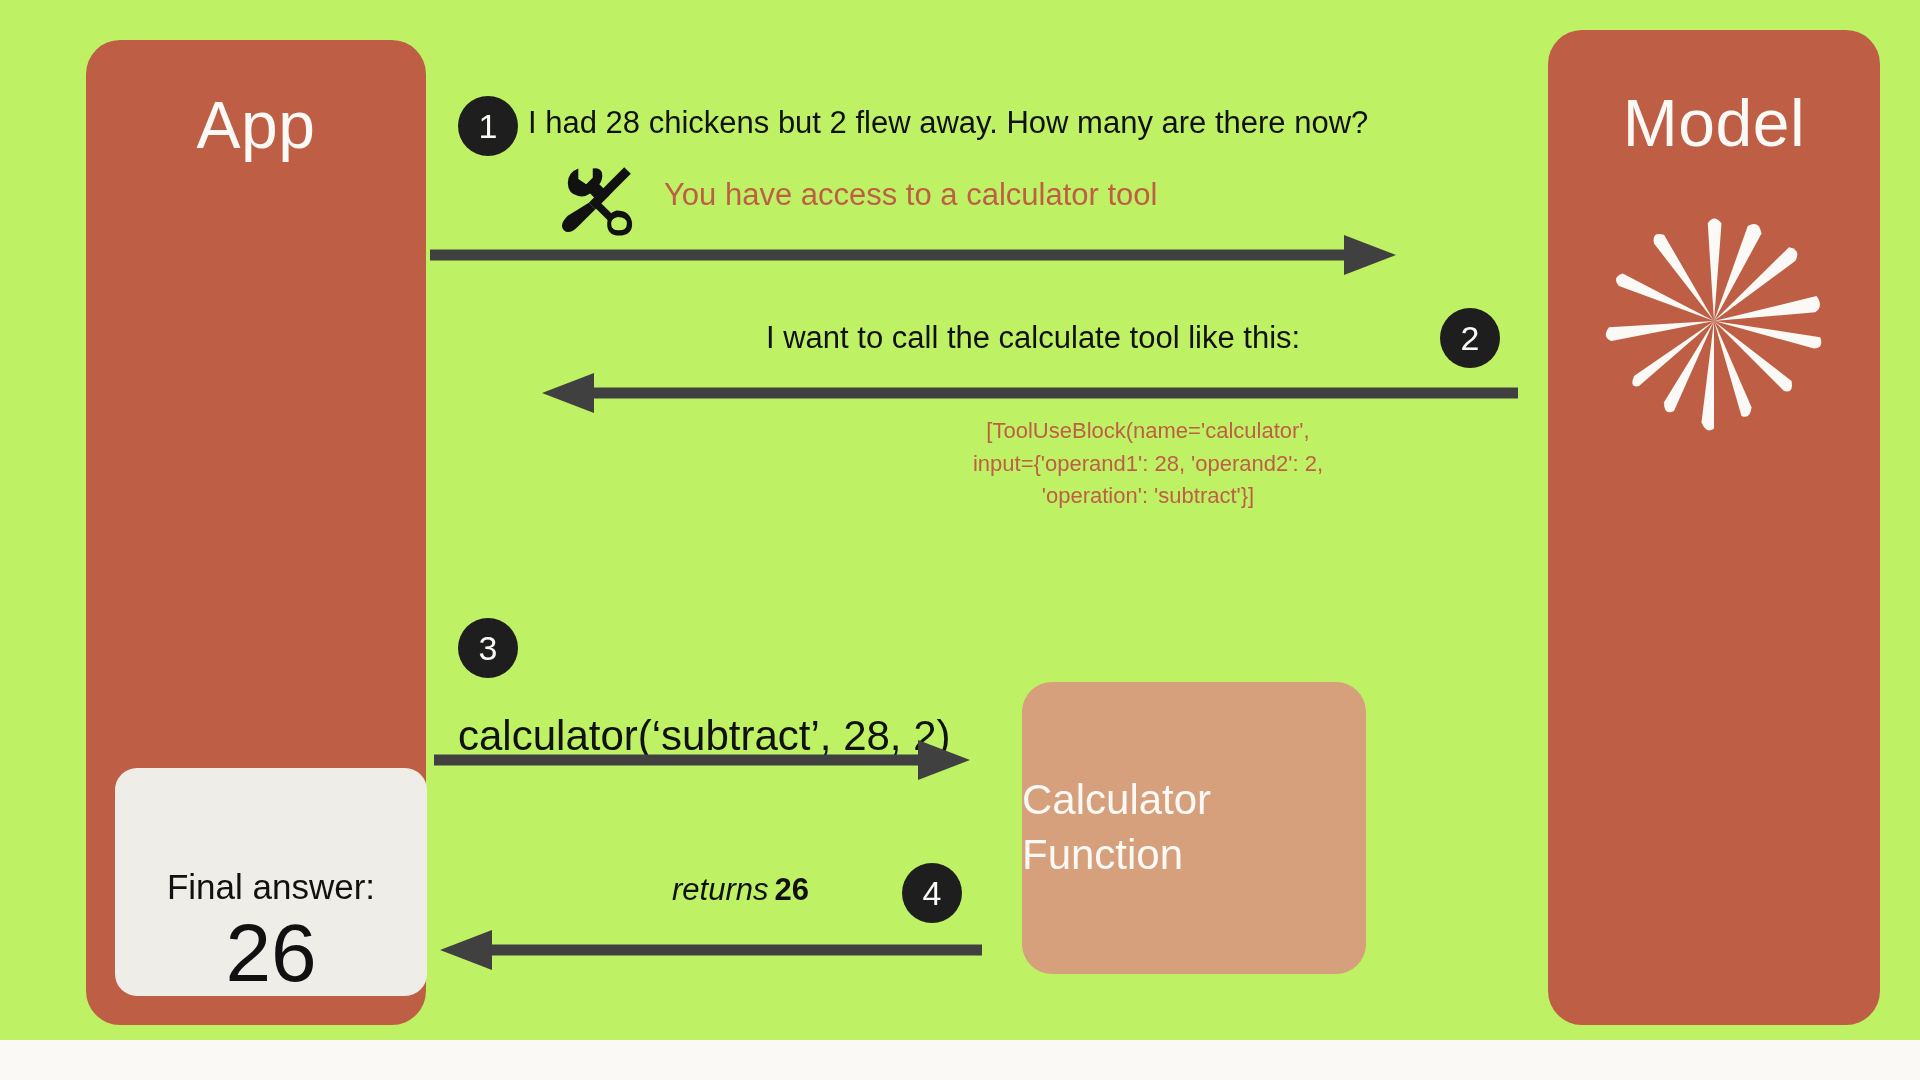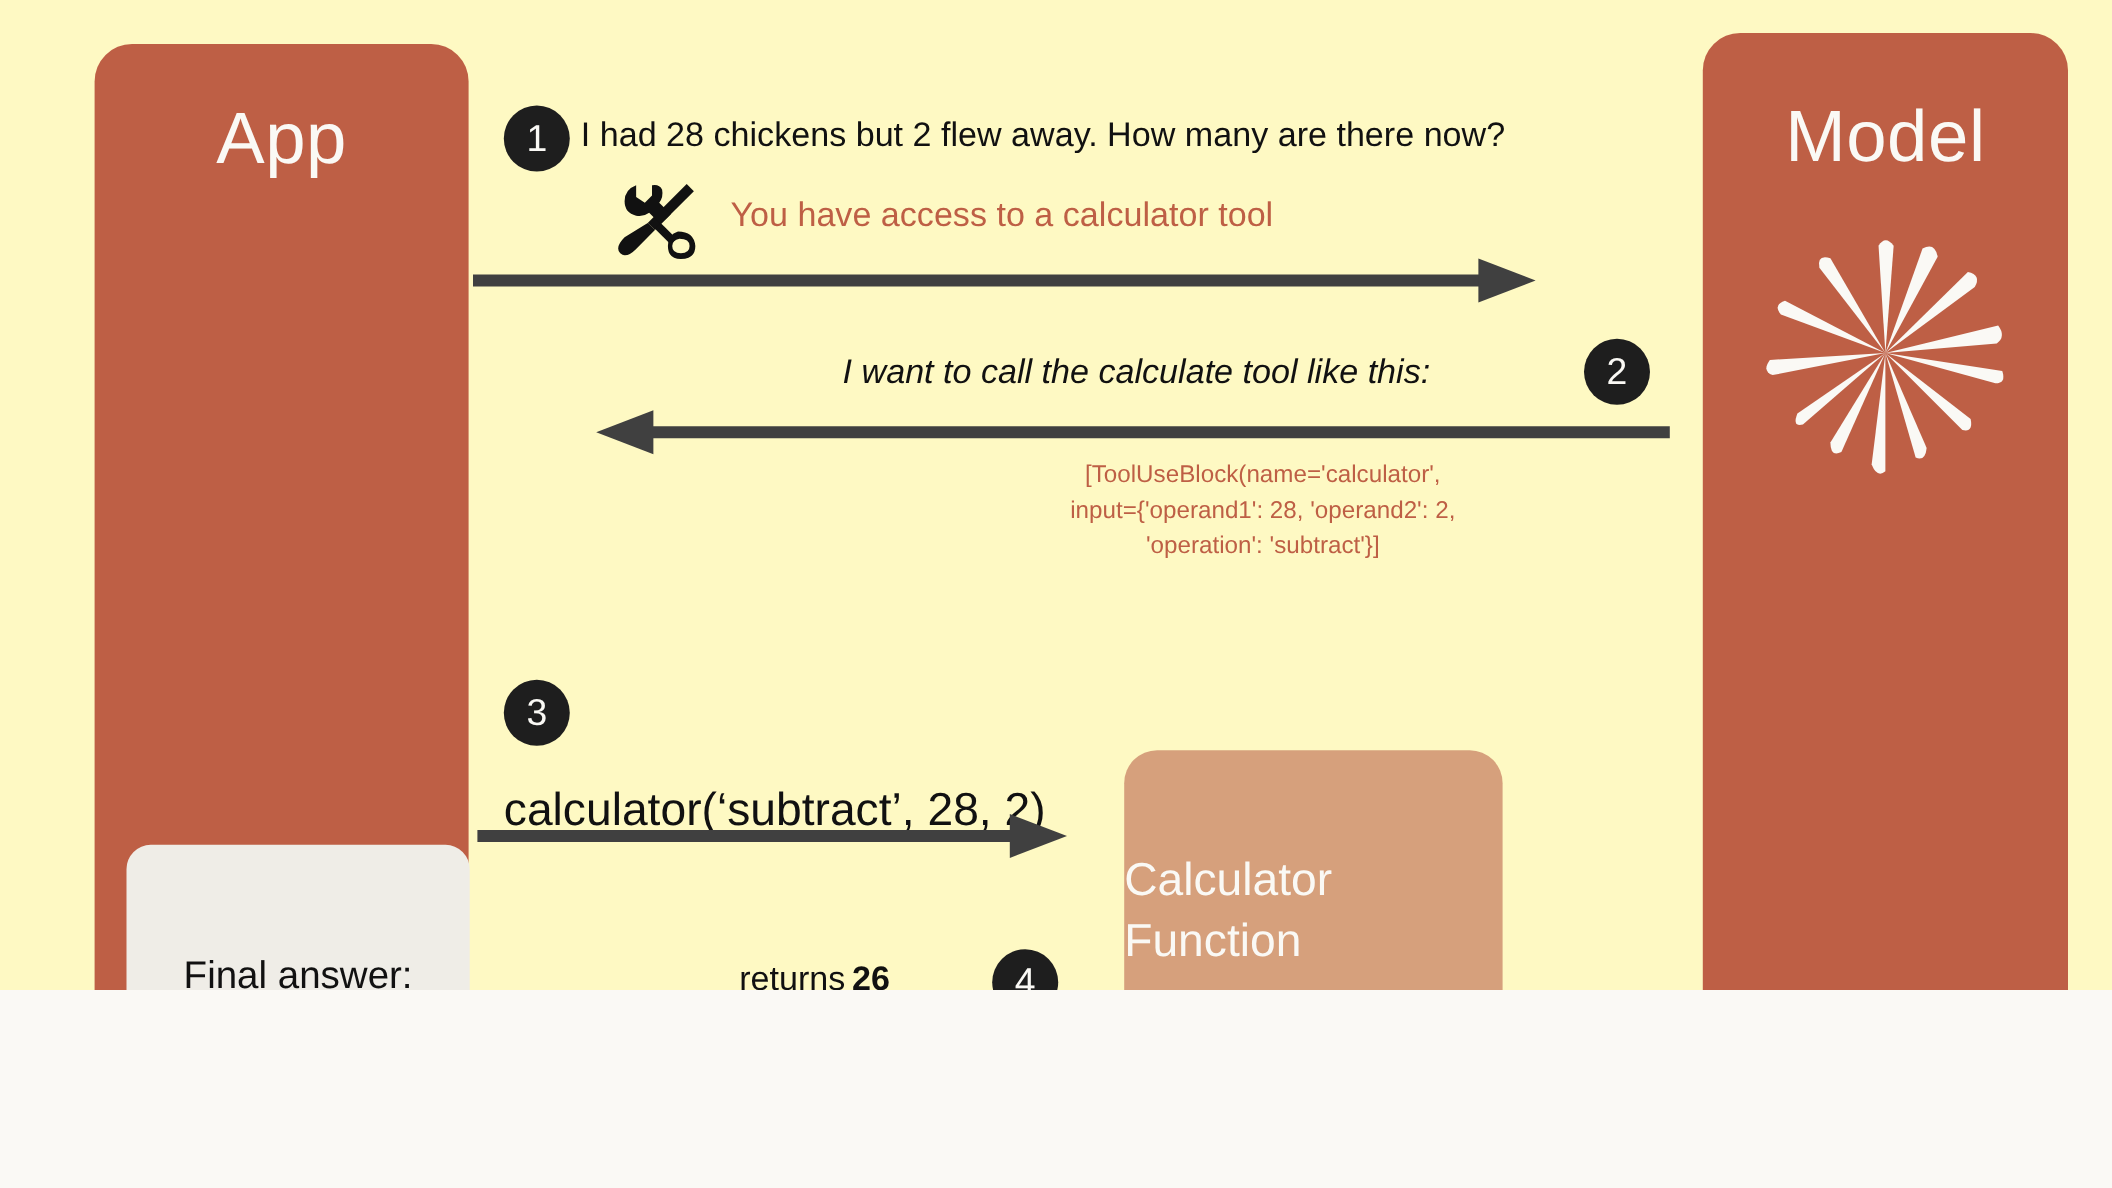--- a/index.html
+++ b/index.html
@@ -3,22 +3,22 @@
 <meta charset="utf-8">
 <style>
   html, body {
     margin: 0;
     padding: 0;
     background: #FAF9F5;
   }
   #canvas {
     position: relative;
     width: 1920px;
-    height: 900px;
-    background: #fef9c3;
+    height: 1040px;
+    background: #bef264;
     font-family: "Liberation Sans", sans-serif;
     overflow: hidden;
   }
 
   
   .panel {
     position: absolute;
     background: #BE5F45;
     border-radius: 34px;
     display: flex;
@@ -119,21 +119,21 @@
     position: absolute;
     font-size: 31px;
     color: #111111;
     line-height: 1.28;
     white-space: nowrap;
   }
   .msg-accent { color: #BE5F45; }
 
   #msg-step1       { left: 528px; top: 103px; }
   #msg-tool-access { left: 664px; top: 175px; }
-  #msg-step2       { left: 766px; top: 318px; font-style: italic; }
+  #msg-step2       { left: 766px; top: 318px; }
 
   #code-block {
     position: absolute;
     left: 848px;
     top: 415px;
     width: 600px;
     text-align: center;
     color: #BE5F45;
     font-size: 22px;
     line-height: 1.48;
@@ -150,21 +150,21 @@
   }
 
   #msg-step4 {
     position: absolute;
     left: 672px;
     top: 872px;
     font-size: 31px;
     color: #111111;
     white-space: nowrap;
   }
-  #msg-step4 .ret-word { }
+  #msg-step4 .ret-word { font-style: italic; }
   #msg-step4 .ret-value { font-weight: bold; margin-left: 6px; }
 
   
   #tool-icon {
     position: absolute;
     left: 556px;
     top: 158px;
     width: 84px;
     height: 84px;
   }

